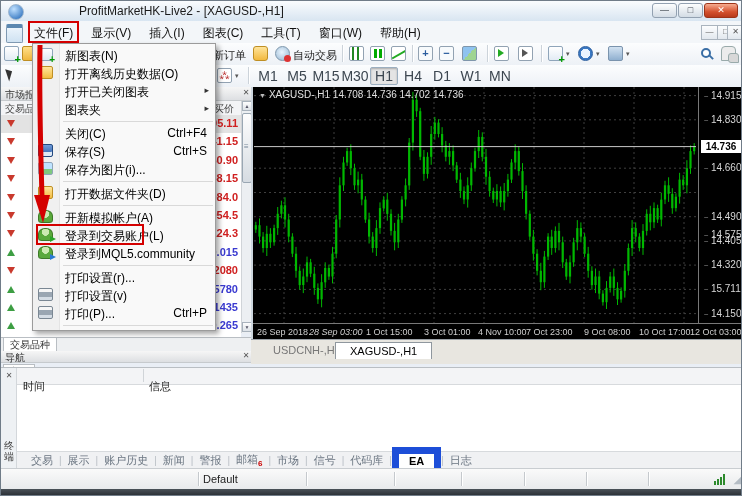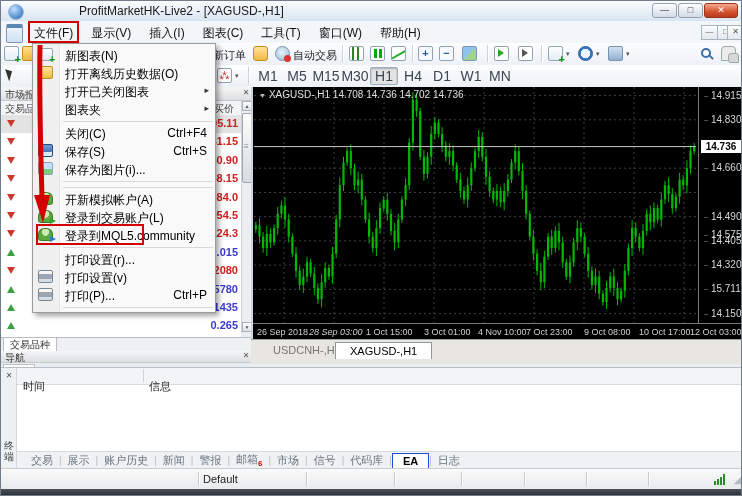--- a/index.html
+++ b/index.html
@@ -92,21 +92,21 @@
   .ctab.active{top:2px;background:#fff;border:1px solid #8f979e;border-bottom:none;padding:2px 14px;color:#000;}
   
   .terminal{position:absolute;left:0;top:366px;width:742px;height:101px;background:#fff;border-top:1px solid #b9bec3;}
   .term-side{position:absolute;left:0;top:0;width:16px;height:101px;background:#eef1f4;border-right:1px solid #d3d7db;box-sizing:border-box;}
   .term-side-label{position:absolute;left:2px;top:72px;width:12px;font-size:10px;color:#444;line-height:11px;word-break:break-all;text-align:center;}
   .term-head{position:absolute;left:16px;top:0;width:726px;height:16px;background:#f3f4f6;border-bottom:1px solid #d7dadd;font-size:11px;color:#222;}
   .th-cell{position:absolute;top:11px;}
   .th-div{position:absolute;top:1px;height:13px;width:1px;background:#d0d4d8;}
   .term-tabs{position:absolute;left:16px;top:83px;width:726px;height:18px;background:#f0f1f3;border-top:1px solid #d7dadd;display:flex;align-items:center;padding-left:8px;box-sizing:border-box;}
   .ttab{font-size:11px;color:#6b7682;padding:0 6px;white-space:nowrap;}
-  .ttab.active{background:#fff;border:1px solid #1d4ed8;color:#000;font-weight:bold;padding:1px 10px;}
+  .ttab.active{background:#fff;border:7px solid #1d4ed8;color:#000;font-weight:bold;padding:1px 10px;}
   .ttab-div{color:#b8bec4;font-size:10px;}
   .tbadge{color:#c00;font-size:8px;font-weight:bold;}
   
   .statusbar{position:absolute;left:0;top:467px;width:742px;height:21px;background:linear-gradient(#fafafa,#e7e9eb);border-top:1px solid #c9cdd1;}
   .st-div{position:absolute;top:3px;height:14px;width:1px;background:#c5c9cd;border-right:1px solid #fff;}
   .st-profile{position:absolute;left:202px;top:4px;font-size:11px;color:#222;}
   .conn-icon{position:absolute;left:713px;top:5px;width:14px;height:11px;}
   .conn-icon i{position:absolute;bottom:0;width:2px;background:#2c8a2c;}
   .grip{position:absolute;right:1px;top:4px;font-size:11px;color:#b4bcc4;}
   
@@ -647,20 +647,24 @@
       <div class="menu-row">
         <span class="mi mi-save"></span>
         <span class="mlabel">保存(S)</span>
         <span class="shortcut">Ctrl+S</span>
       </div>
       <div class="menu-row">
         <span class="mi mi-save-picture"></span>
         <span class="mlabel">保存为图片(i)...</span>
       </div>
       <div class="menu-sep"></div>
+      <div class="menu-row">
+        <span class="mi mi-data-folder"></span>
+        <span class="mlabel">打开数据文件夹(D)</span>
+      </div>
       <div class="menu-sep"></div>
       <div class="menu-row">
         <span class="mi mi-demo-account"></span>
         <span class="mlabel">开新模拟帐户(A)</span>
       </div>
       <div class="menu-row">
         <span class="mi mi-login-account"></span>
         <span class="mlabel">登录到交易账户(L)</span>
       </div>
       <div class="menu-row">

